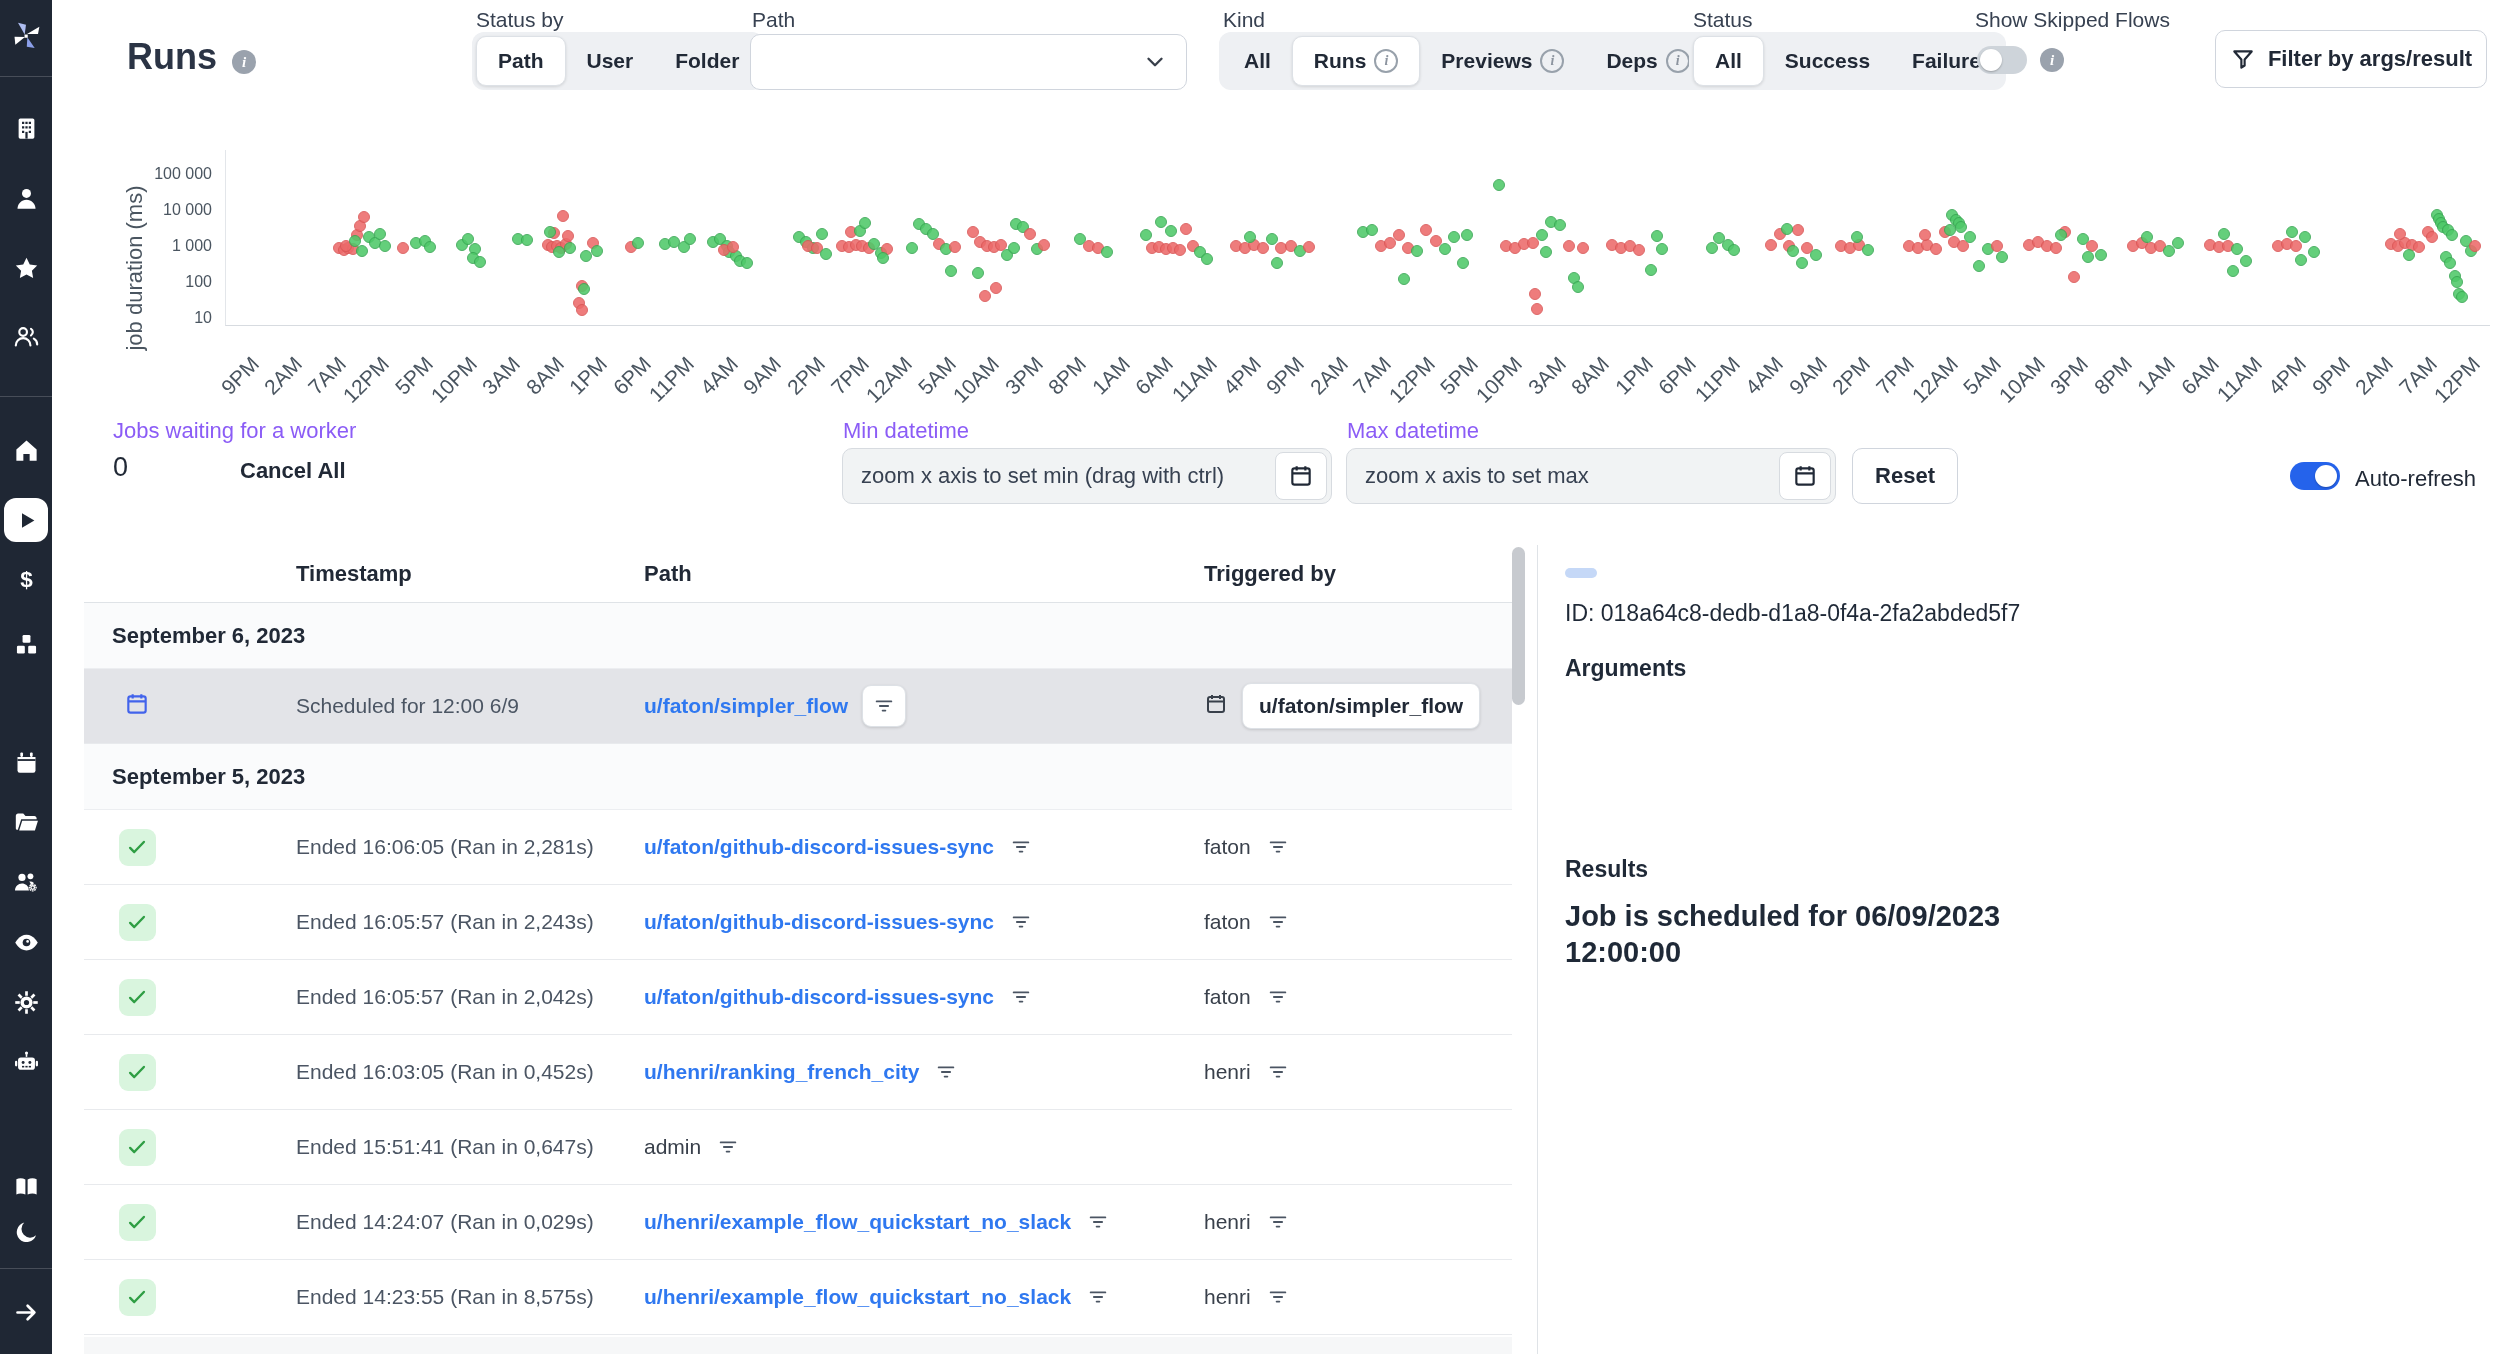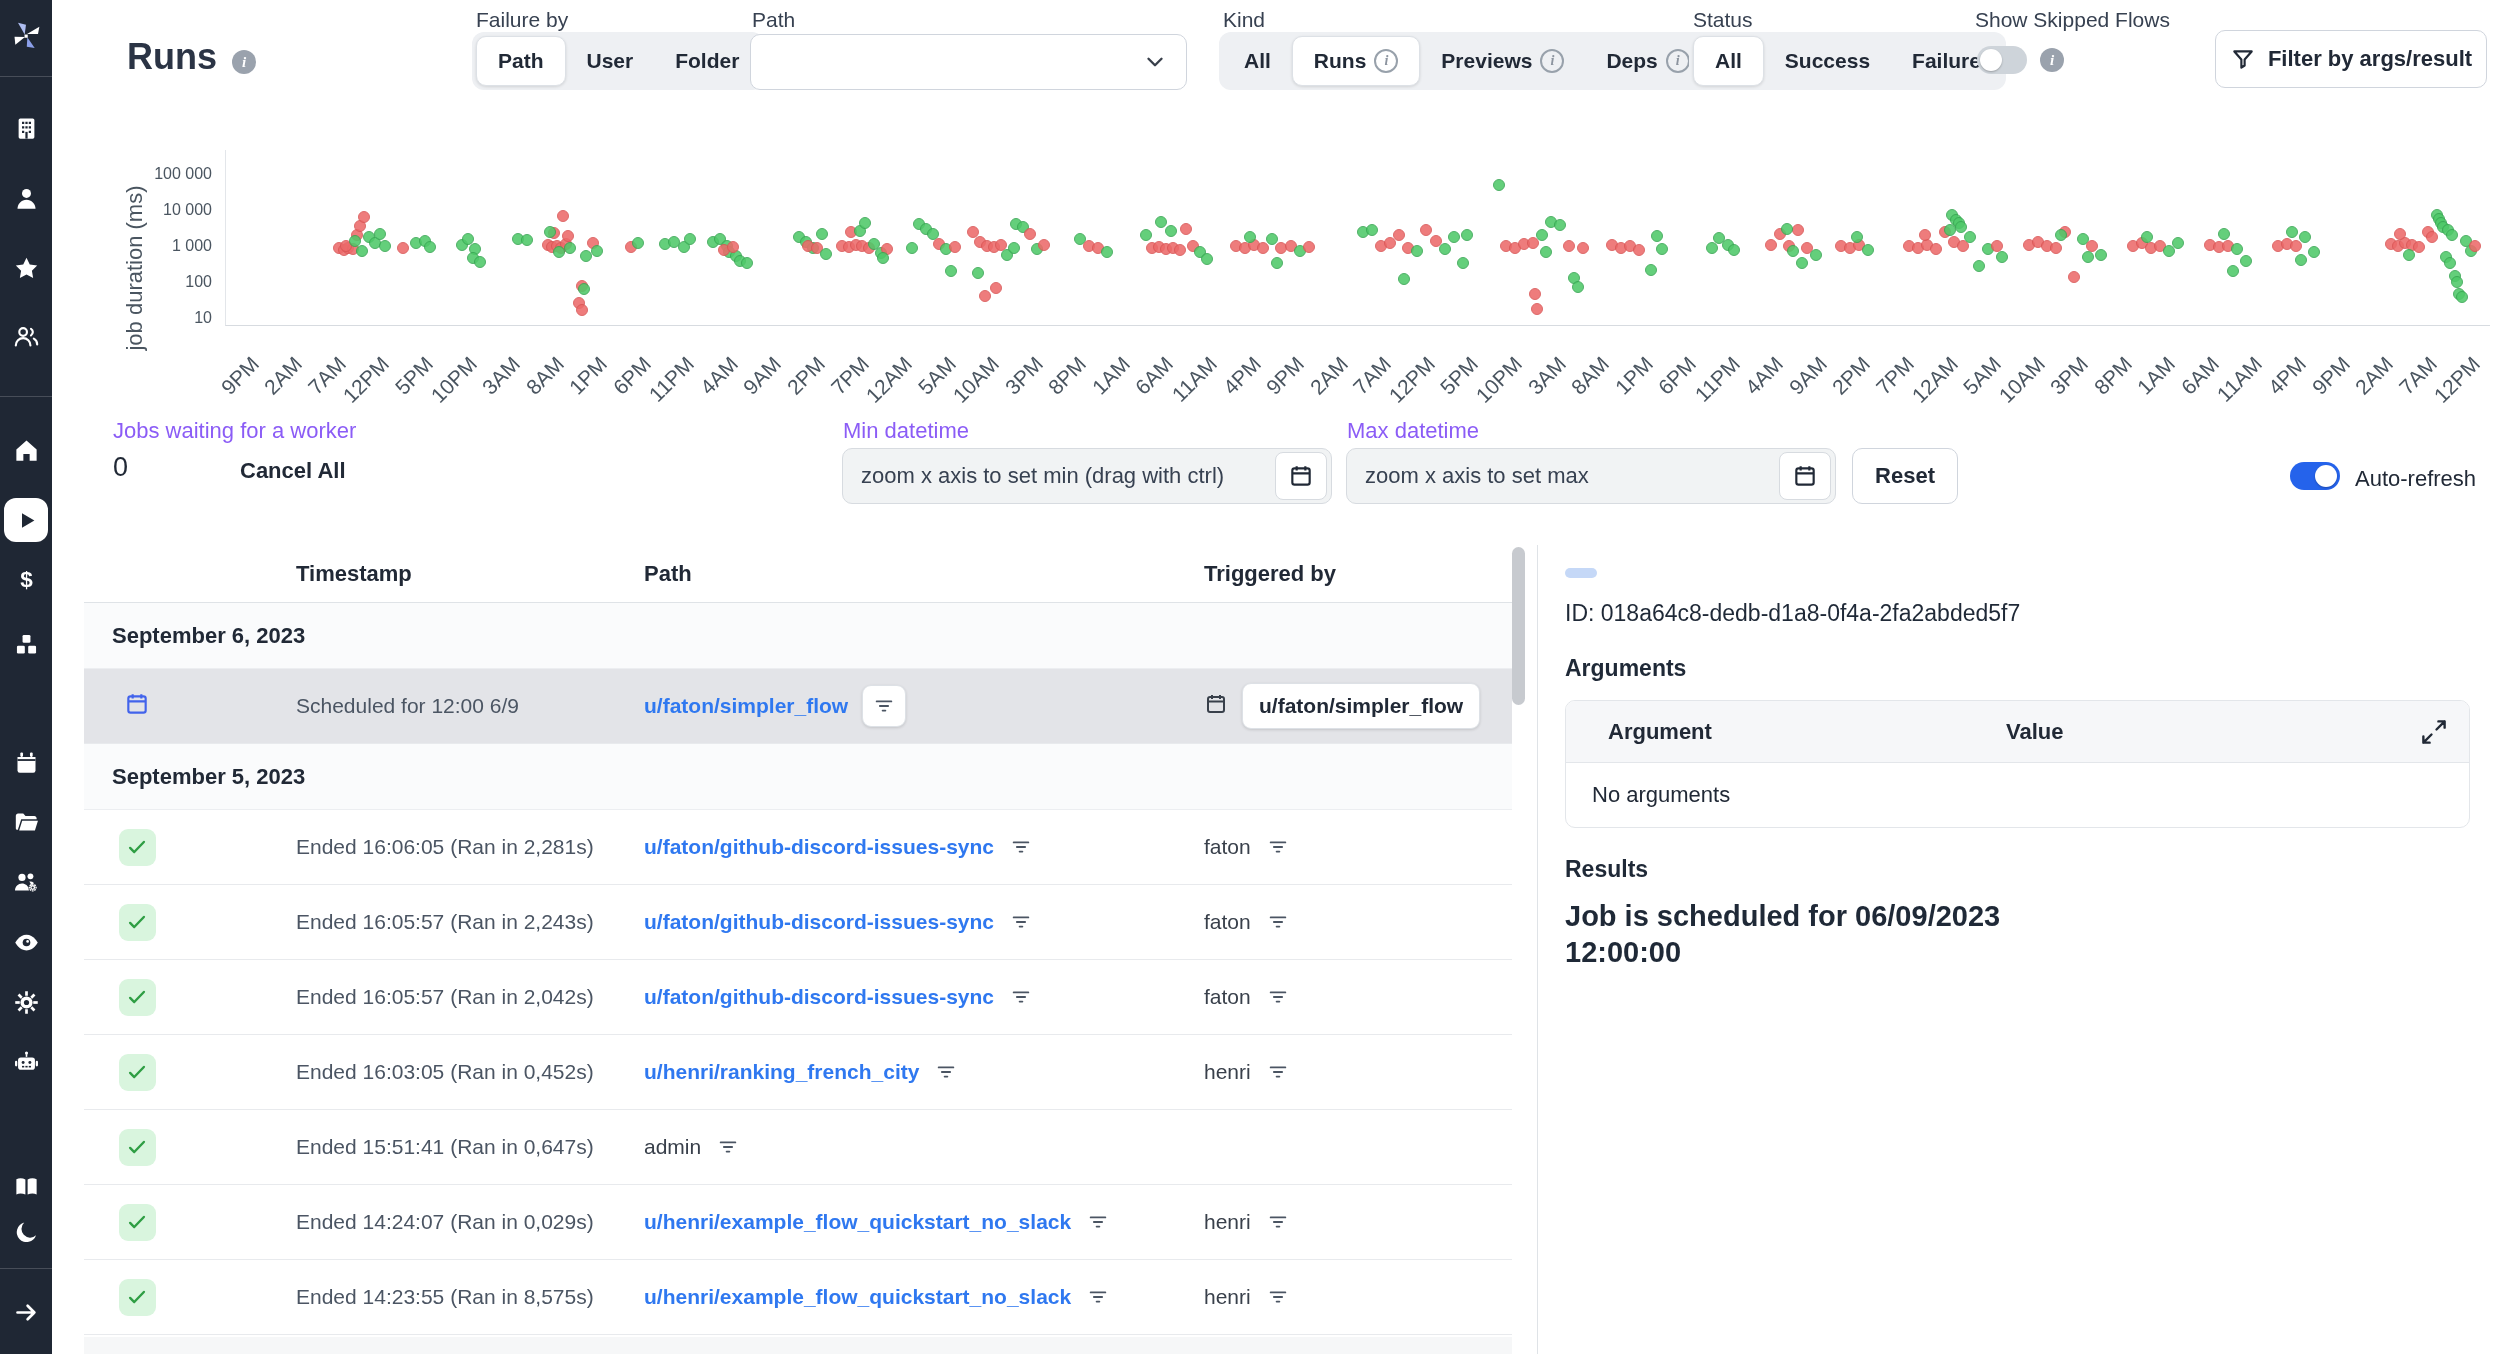--- a/index.html
+++ b/index.html
@@ -283,21 +283,21 @@
               <path d="M4 12h15M13 6l6 6-6 6"></path>
             </svg>
           </span>
         </div>
       </div>
   </nav>
 
   <h1 class="page-title">Runs</h1>
   <span class="title-info info-dot">i</span>
 
-  <span class="hlabel" style="left:476px; top:8px">Failure by</span>
+  <span class="hlabel" style="left:476px; top:8px">Status by</span>
   <div class="toggle-group" style="left:472px; top:32px" id="filterby-group">
       <div class="toggle-opt sel">
         <span>Path</span>
       </div>
       <div class="toggle-opt">
         <span>User</span>
       </div>
       <div class="toggle-opt">
         <span>Folder</span>
       </div>
@@ -939,29 +939,17 @@
 
   <div class="vscroll">
       <div class="vthumb"></div>
     </div>
 
   <div class="panel-divider"></div>
   <div class="skel-dash"></div>
   <div class="panel-id">ID: 018a64c8-dedb-d1a8-0f4a-2fa2abded5f7</div>
   <div class="panel-h" style="top:655px">Arguments</div>
 
-  <div class="args-table">
-    <div class="args-head">
-      <span class="c1">Argument</span>
-      <span class="c2">Value</span>
-      <span class="expand-ic">
-        <svg width="30" height="30" viewBox="0 0 24 24">
-            <path d="M14 10l6.5-6.5M20.5 3.5h-5M20.5 3.5v5M10 14l-6.5 6.5M3.5 20.5h5M3.5 20.5v-5" fill="none" stroke="#212936" stroke-width="1.9" stroke-linecap="round"></path>
-          </svg>
-      </span>
-    </div>
-    <div class="args-body">No arguments</div>
-  </div>
 
   <div class="panel-h" style="top:856px">Results</div>
   <div class="result-text">Job is scheduled for 06/09/2023 12:00:00</div>
 
 </div>
 
 </body></html>

